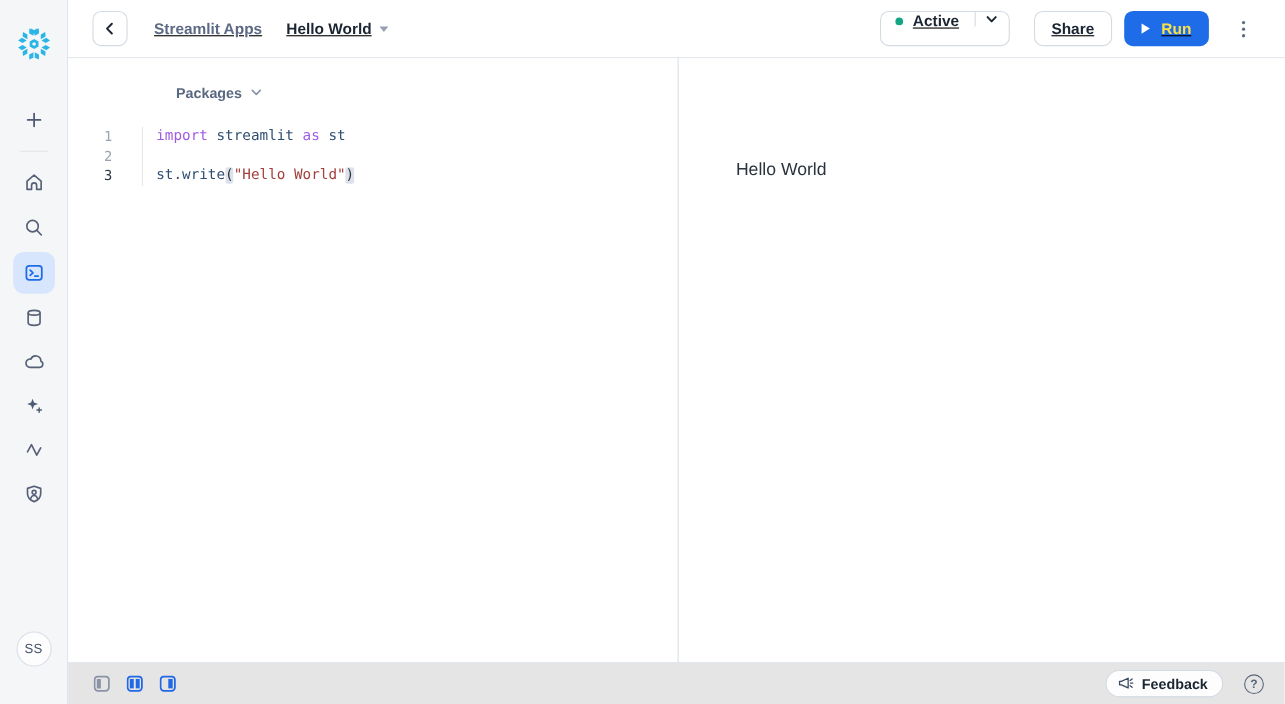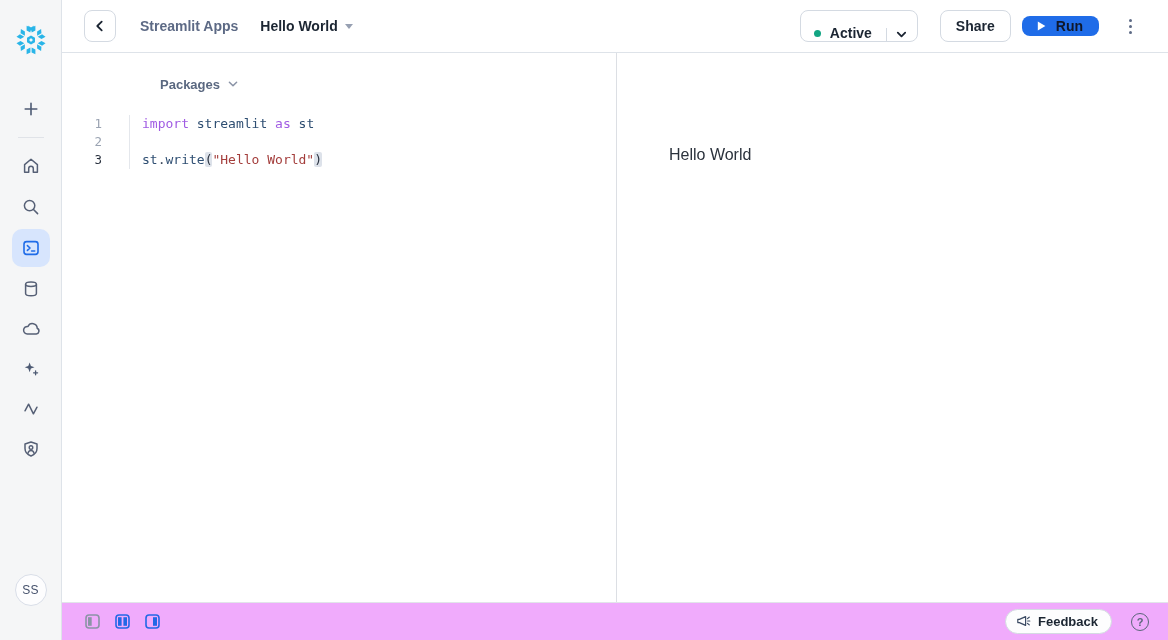--- a/index.html
+++ b/index.html
@@ -9,34 +9,34 @@
   
   .rail { position:absolute; left:0; top:0; width:62px; height:640px; background:#f5f6f7; border-right:1px solid #dee3e9; display:flex; flex-direction:column; align-items:center; }
   .logo { margin-top:22px; width:36px; height:36px; display:flex; align-items:center; justify-content:center; }
   .rail-btn { width:38px; height:38px; border-radius:10px; display:flex; align-items:center; justify-content:center; cursor:pointer; }
   .rail-btn.active { background:#d7e5fd; }
   .rail-divider { width:26px; height:1px; background:#e0e3e8; margin:9px 0; }
   .rail-spacer { flex:1; }
   .avatar { width:32px; height:32px; border-radius:50%; background:#fdfdfe; border:1px solid #d9dee8; color:#44506b; font-size:12px; font-weight:400; display:flex; align-items:center; justify-content:center; margin-bottom:34px; letter-spacing:.3px; }
 
   
-  .header { position:absolute; left:62px; top:0; right:0; height:53px; background:#fff; border-bottom:1px solid #dee3e9; display:flex; align-items:center; padding:0 24px 0 22px; }
+  .header { position:absolute; left:62px; top:0; right:0; height:53px; background:#fff; border-bottom:1px solid #dee3e9; display:flex; align-items:center; padding:0 24px 0 22px;text-decoration:underline; }
   .back-btn { width:32px; height:32px; border:1px solid #d4dae2; border-radius:8px; background:#fff; display:flex; align-items:center; justify-content:center; cursor:pointer; }
   .breadcrumb { margin-left:24px; color:#5d6a85; font-size:14px; font-weight:700; }
   .title { margin-left:22px; color:#1b2532; font-size:14px; font-weight:700; }
   .title-caret { margin-left:7px; width:0; height:0; border-left:4px solid transparent; border-right:4px solid transparent; border-top:5px solid #97a0b2; display:inline-block; }
   .hd-spacer { flex:1; }
   .btn { height:32px; border:1px solid #d4dae2; border-radius:8px; background:#fff; display:flex; align-items:center; font-size:14px; font-weight:600; color:#1b2532; cursor:pointer; }
-  .status-group { display:flex; align-items:flex-end; height:32px; border:1px solid #d4dae2; border-radius:8px; background:#fff; overflow:hidden; }
+  .status-group { display:flex; align-items:flex-start; height:32px; border:1px solid #d4dae2; border-radius:8px; background:#fff; overflow:hidden; }
   .status-main { display:flex; align-items:center; padding:0 14px 0 13px; gap:9px; cursor:pointer; }
   .status-dot { width:7px; height:7px; border-radius:50%; }
   .status-label { font-size:14px; font-weight:600; color:#1b2532; }
   .status-chev { width:31px; display:flex; align-items:center; justify-content:center; border-left:1px solid #d4dae2; cursor:pointer; }
   .share-btn { padding:0 15px; margin-left:22px; }
-  .run-btn { margin-left:11px; height:20px; border:none; border-radius:8px; padding:0 16px 0 12px; display:flex; align-items:center; gap:8px; color:#0f172a; font-size:14px; font-weight:600; cursor:pointer; }
+  .run-btn { margin-left:11px; height:32px; border:none; border-radius:8px; padding:0 16px 0 12px; display:flex; align-items:center; gap:8px; color:#fde047; font-size:14px; font-weight:600; cursor:pointer; }
   .kebab { margin-left:17px; width:28px; height:32px; display:flex; align-items:center; justify-content:center; cursor:pointer; }
   .kebab .dots { display:flex; flex-direction:column; gap:3px; }
   .kebab .dots i { width:3px; height:3px; border-radius:50%; background:#5d6a85; }
 
   
   .editor { position:absolute; left:62px; top:53px; width:555px; bottom:38px; background:#fff; border-right:1px solid #dcdfe4; }
   .packages-row { height:62px; display:flex; align-items:center; padding-left:98px;text-align:center; }
   .packages-label { font-size:13px; font-weight:600; color:#5a6880; display:flex; align-items:center; gap:7px; cursor:pointer; }
   .code-lines { font-family:"DejaVu Sans Mono","Liberation Mono",monospace; font-size:13px; }
   .code-line { display:flex; height:18px; line-height:18px; }
@@ -47,21 +47,21 @@
   .tok-id { color:#2e4e72; }
   .tok-pl { color:#3d4a5c; }
   .tok-str { color:#a43e3c; }
   .tok-phl { color:#2b3340; background:#dde2ea; border-radius:2px; }
 
   
   .preview { position:absolute; left:618px; top:53px; right:0; bottom:38px; background:#fff; }
   .preview-text { position:absolute; left:51px; top:93px; font-size:16px; color:#2b323c; }
 
   
-  .statusbar { position:absolute; left:62px; right:0; bottom:0; height:38px; background:#f0abfc; border-top:1px solid #e2e5ea; display:flex; align-items:center; padding:0 19px 0 23px; }
+  .statusbar { position:absolute; left:62px; right:0; bottom:0; height:38px; background:#e5e5e5; border-top:1px solid #e2e5ea; display:flex; align-items:center; padding:0 19px 0 23px; }
   .layout-icons { display:flex; gap:15px; align-items:center; }
   .sb-spacer { flex:1; }
   .feedback-btn { height:25px; border:1px solid #d4dae2; border-radius:13px; background:#fdfdfe; display:flex; align-items:center; gap:7px; padding:0 13px 0 10px; font-size:13px; font-weight:700; color:#1b2532; cursor:pointer; }
   .help-btn { margin-left:19px; width:18px; height:18px; border-radius:50%; border:1.4px solid #5a6679; color:#5a6679; font-size:11px; font-weight:700; display:flex; align-items:center; justify-content:center; cursor:pointer; }
 </style>
 </head>
 <body>
 
 <div class="stage">
 

